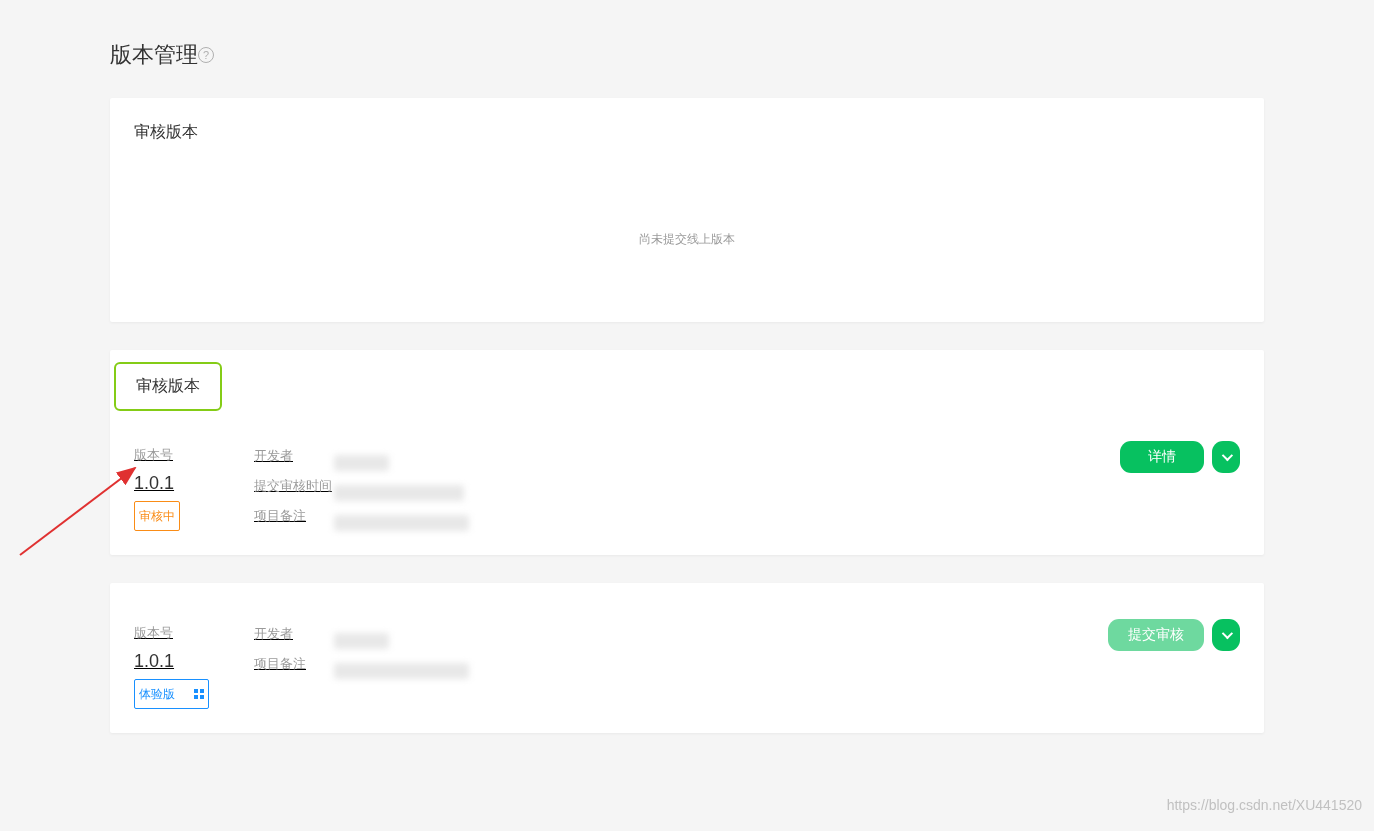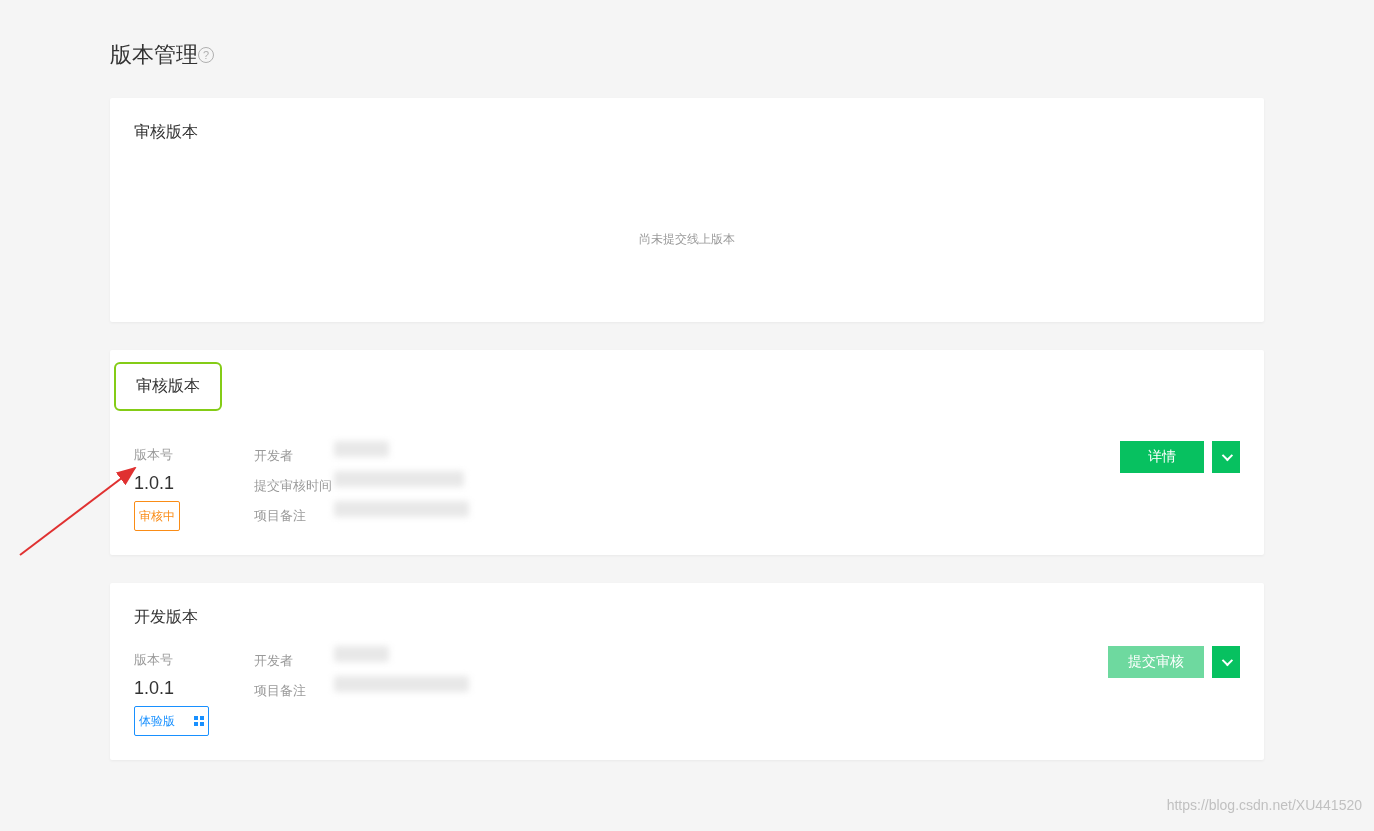--- a/index.html
+++ b/index.html
@@ -71,20 +71,21 @@
     }
     .version-row {
       display: flex;
       align-items: flex-start;
       justify-content: space-between;
       margin-top: 12px;
     }
     .version-left {
       display: flex;
       gap: 40px;
+      text-decoration: underline;
     }
     .version-number-block {
       min-width: 80px;
     }
     .field-label {
       font-size: 13px;
       color: #9a9a9a;
       line-height: 28px;
     }
     .version-number {
@@ -123,21 +124,21 @@
       background-size: 4px 4px;
       background-position: 0 0, 6px 0, 0 6px, 6px 6px;
       background-repeat: no-repeat;
     }
     .details-table {
       display: flex;
       flex-direction: column;
     }
     .detail-row {
       display: flex;
-      align-items: flex-start;
+      align-items: flex-end;
       line-height: 30px;
     }
     .detail-label {
       font-size: 13px;
       color: #9a9a9a;
       width: 80px;
     }
     .blurred-value {
       background: #e8e8e8;
       height: 16px;
@@ -147,21 +148,21 @@
     .blurred-55 { width: 55px; }
     .blurred-130 { width: 130px; }
     .blurred-135 { width: 135px; }
     .version-actions {
       display: flex;
       gap: 8px;
       align-items: flex-start;
     }
     .btn {
       border: none;
-      border-radius: 0;
+      border-radius: 11px;
       cursor: pointer;
       font-size: 14px;
       height: 32px;
       display: flex;
       align-items: center;
       justify-content: center;
     }
     .btn-primary {
       background: #07c160;
       color: #fff;
@@ -242,21 +243,20 @@
       <div class="version-actions">
         <button class="btn btn-primary">详情</button>
         <button class="btn btn-dropdown">
           <span class="chevron-down"></span>
         </button>
       </div>
     </div>
   </div>
 
   <div class="card">
-    <div class="card-title">开发版本</div>
     <div class="version-row">
       <div class="version-left">
         <div class="version-number-block">
           <div class="field-label">版本号</div>
           <div class="version-number">1.0.1</div>
           <span class="badge badge-blue">
             <span>体验版</span>
             <span class="qr-mini"></span>
           </span>
         </div>

